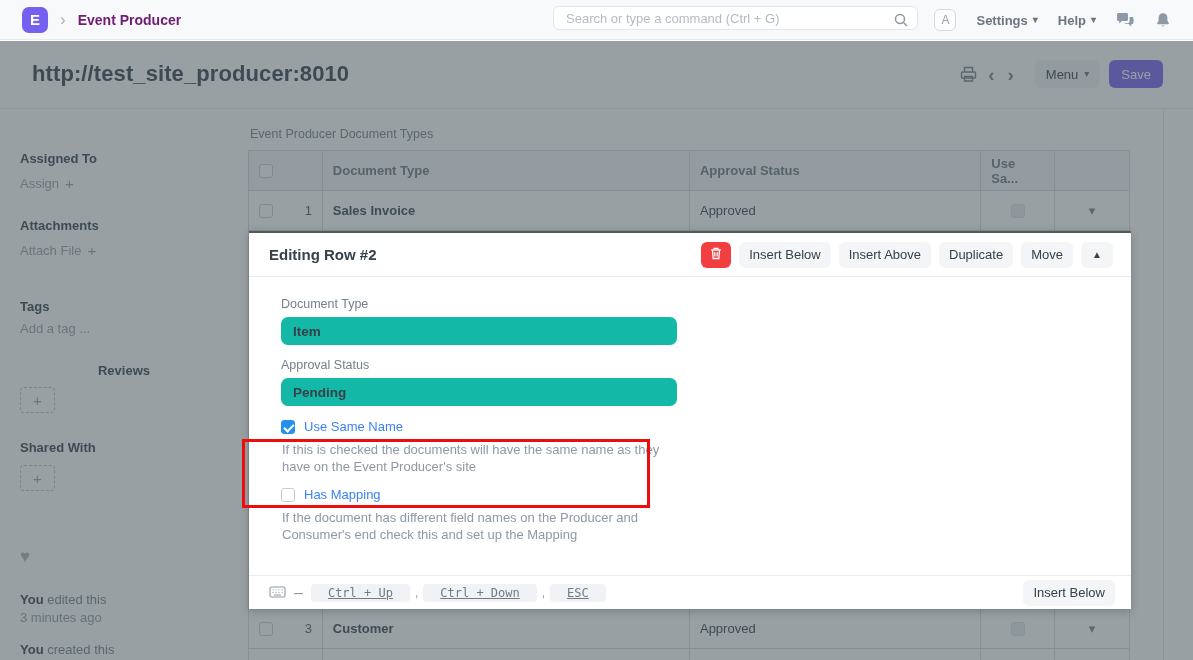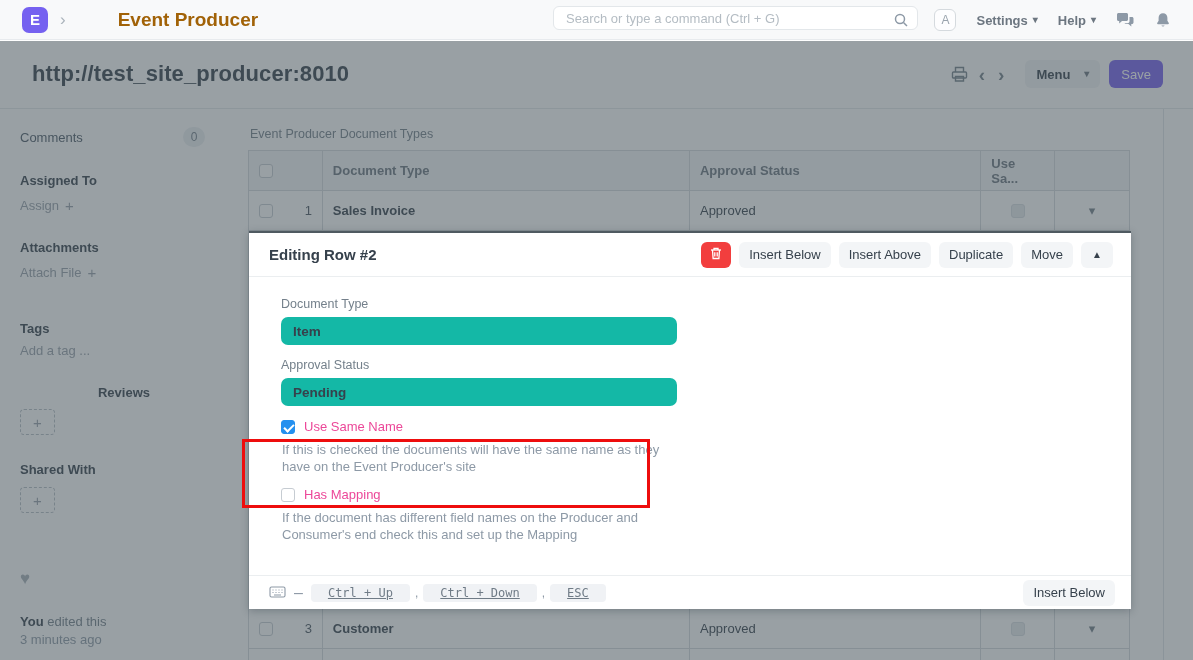--- a/index.html
+++ b/index.html
@@ -6,21 +6,21 @@
   *{box-sizing:border-box;font-family:"Liberation Sans",sans-serif;}
   .app{position:relative;width:1193px;height:660px;overflow:hidden;background:#fff;}
 
   
   .navbar{position:absolute;top:0;left:0;width:1193px;height:40px;background:#f8f9fa;
     border-bottom:1px solid #e8ebee;z-index:70;display:flex;align-items:center;}
   .nav-left{display:flex;align-items:center;gap:12px;padding-left:22px;}
   .logo{width:26px;height:26px;border-radius:7px;background:#7561f0;color:#fff;
     display:flex;align-items:center;justify-content:center;font-size:15px;font-weight:700;cursor:pointer;}
   .crumb-sep{color:#aab3bb;font-size:17px;line-height:1;}
-  .crumb{color:#a16207;font-size:19px;font-weight:700;cursor:pointer;margin-left:40px;}
+  .crumb{color:#701a75;font-size:14px;font-weight:700;cursor:pointer;}
   .nav-search{position:absolute;left:553px;top:6px;width:365px;height:24px;}
   .nav-search input{width:100%;height:100%;border:1px solid #e3e7ea;background:#fff;border-radius:6px;
     padding:0 30px 0 12px;font-size:13px;color:#36414c;outline:none;}
   .nav-search input::placeholder{color:#b4bcc3;}
   .nav-search .sicon{position:absolute;right:9px;top:6px;color:#8d99a6;}
   .nav-right{position:absolute;right:22px;top:0;height:40px;display:flex;align-items:center;gap:20px;}
   .avatar{width:22px;height:22px;border:1px solid #d5dade;border-radius:6px;display:flex;align-items:center;
     justify-content:center;font-size:12px;color:#9aa4ad;background:#fdfdfe;cursor:pointer;}
   .nav-item{display:flex;align-items:center;gap:5px;color:#6c7680;font-size:13px;font-weight:700;cursor:pointer;}
   .caret{font-size:10px;color:#6c7680;line-height:1;}
@@ -28,21 +28,21 @@
 
   
   .page-head{position:absolute;top:40px;left:0;width:1193px;height:69px;background:#fff;
     border-bottom:1px solid #e4e8eb;display:flex;align-items:center;}
   .page-title{margin:0 0 0 32px;font-size:22px;font-weight:700;color:#36414c;letter-spacing:.1px;}
   .page-actions{position:absolute;right:30px;display:flex;align-items:center;gap:9px;}
   .pa-icon{color:#74808b;display:flex;align-items:center;cursor:pointer;}
   .angle{font-size:19px;color:#74808b;font-weight:700;cursor:pointer;line-height:1;padding:0 2px;}
   .btn{border:none;border-radius:6px;font-size:13px;cursor:pointer;display:inline-flex;align-items:center;justify-content:center;}
   .btn-default{background:#f1f3f5;color:#36414c;height:28px;padding:0 11px;font-weight:500;}
-  .btn-menu{margin-left:10px;gap:14px;font-weight:bold;}
+  .btn-menu{margin-left:10px;gap:6px;}
   .btn-primary{background:#7561f0;color:#fff;height:28px;padding:0 12px;font-weight:500;}
 
   
   .sidebar{position:absolute;top:109px;left:0;width:248px;bottom:0;background:#fff;padding:16px 20px 0 20px;font-size:13px;}
   .sb-row{display:flex;align-items:center;justify-content:space-between;width:185px;}
   .sb-head{color:#36414c;font-weight:700;}
   .sb-plain{color:#4c5a67;font-weight:500;cursor:pointer;}
   .badge{background:#eceff2;border-radius:10px;min-width:22px;height:20px;display:flex;align-items:center;
     justify-content:center;font-size:12px;color:#74808b;padding:0 7px;}
   .sb-link{color:#98a1ab;cursor:pointer;display:inline-flex;align-items:center;gap:6px;}
@@ -86,21 +86,21 @@
   .ed-title{font-size:15px;font-weight:600;color:#36414c;}
   .ed-actions{margin-left:auto;display:flex;align-items:center;gap:8px;}
   .btn-sm{height:26px;padding:0 10px;background:#f3f5f7;color:#36414c;font-size:13px;}
   .btn-danger{width:30px;height:26px;background:#f23e3e;color:#fff;padding:0;}
   .btn-toggle{width:32px;height:26px;background:#f3f5f7;color:#36414c;font-size:10px;padding:0;}
   .ed-body{padding:20px 0 0 32px;position:relative;}
   .fld-label{font-size:12.5px;color:#74808b;margin-bottom:6px;}
   .fld-box{width:396px;height:28px;background:#14b8a6;border-radius:7px;display:flex;align-items:center;
     padding:0 12px;font-size:13.5px;font-weight:700;color:#36414c;margin-bottom:13px;cursor:text;}
   .chk-row{display:flex;align-items:center;gap:9px;margin-top:4px;}
-  .chk-label{font-size:13px;color:#ec4899;}
+  .chk-label{font-size:13px;color:#3b82f6;}
   .chk-desc{font-size:13px;color:#8d99a6;line-height:1.32;width:398px;margin:7px 0 12px 1px;}
   .hl-box{position:absolute;left:-7px;top:162px;width:408px;height:69px;border:3px solid #ee0d0d;
     pointer-events:none;}
   .ed-foot{position:absolute;left:0;right:0;bottom:0;height:34px;border-top:1px solid #ebeef0;
     display:flex;align-items:center;padding:0 16px 0 20px;}
   .kbd-group{display:flex;align-items:center;gap:5px;color:#8d99a6;}
   .kbd{font-family:"DejaVu Sans Mono",monospace;font-size:12px;color:#6f7b86;background:#f0f2f5;
     border-radius:4px;padding:2px 17px;text-decoration:underline;white-space:nowrap;}
   .kbd-sep{color:#8d99a6;font-size:12px;}
   .dash{color:#8d99a6;margin:0 3px;}
@@ -174,24 +174,20 @@
         <span>Menu</span>
         <span class="caret">▾</span>
       </button>
       <button class="btn btn-primary">
         <span>Save</span>
       </button>
     </div>
   </header>
 
   <aside class="sidebar">
-    <div class="sb-row" style="margin-top:2px;">
-      <span class="sb-plain">Comments</span>
-      <span class="badge">0</span>
-    </div>
     <div class="sb-head" style="margin-top:26px;">Assigned To</div>
     <div style="margin-top:9px;">
       <span class="sb-link">
         <span>Assign</span>
         <span class="plus">+</span>
       </span>
     </div>
     <div class="sb-head" style="margin-top:26px;">Attachments</div>
     <div style="margin-top:9px;">
       <span class="sb-link">

